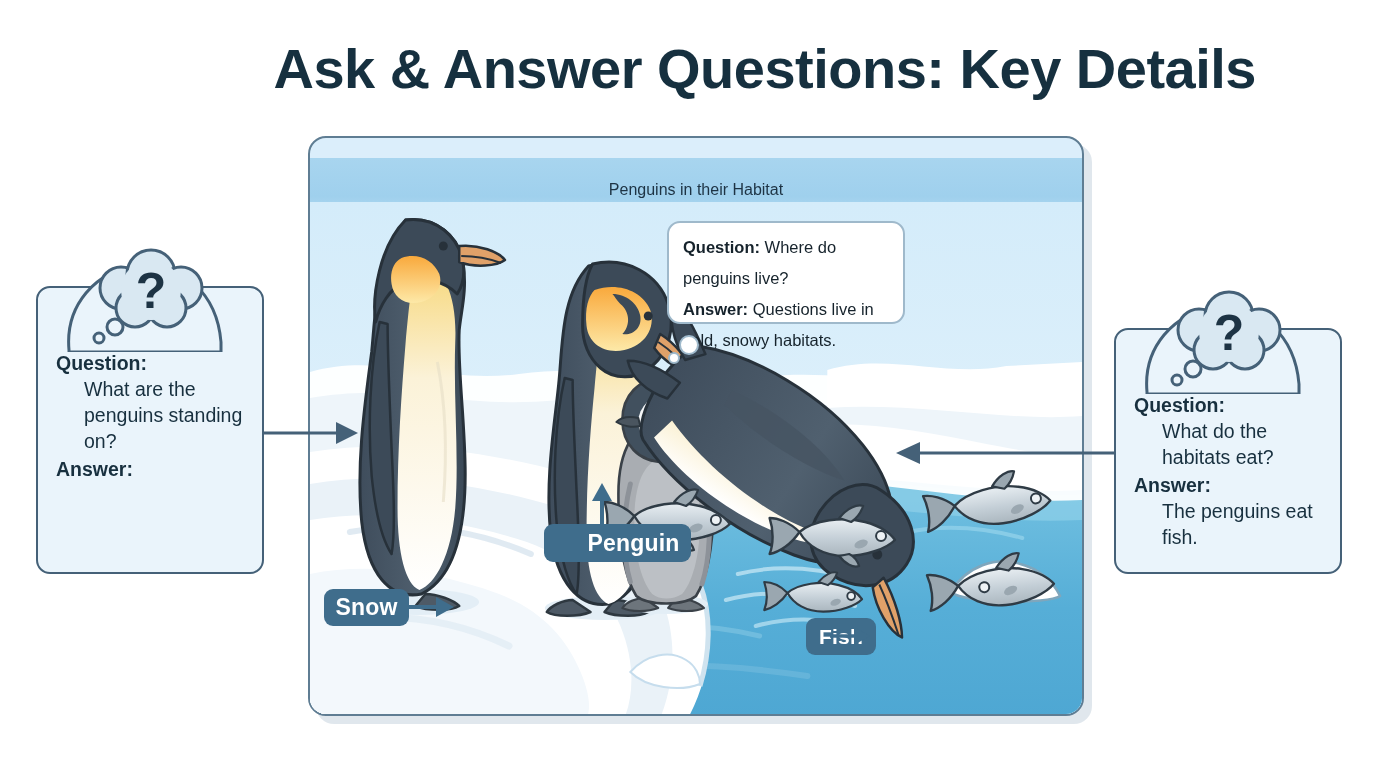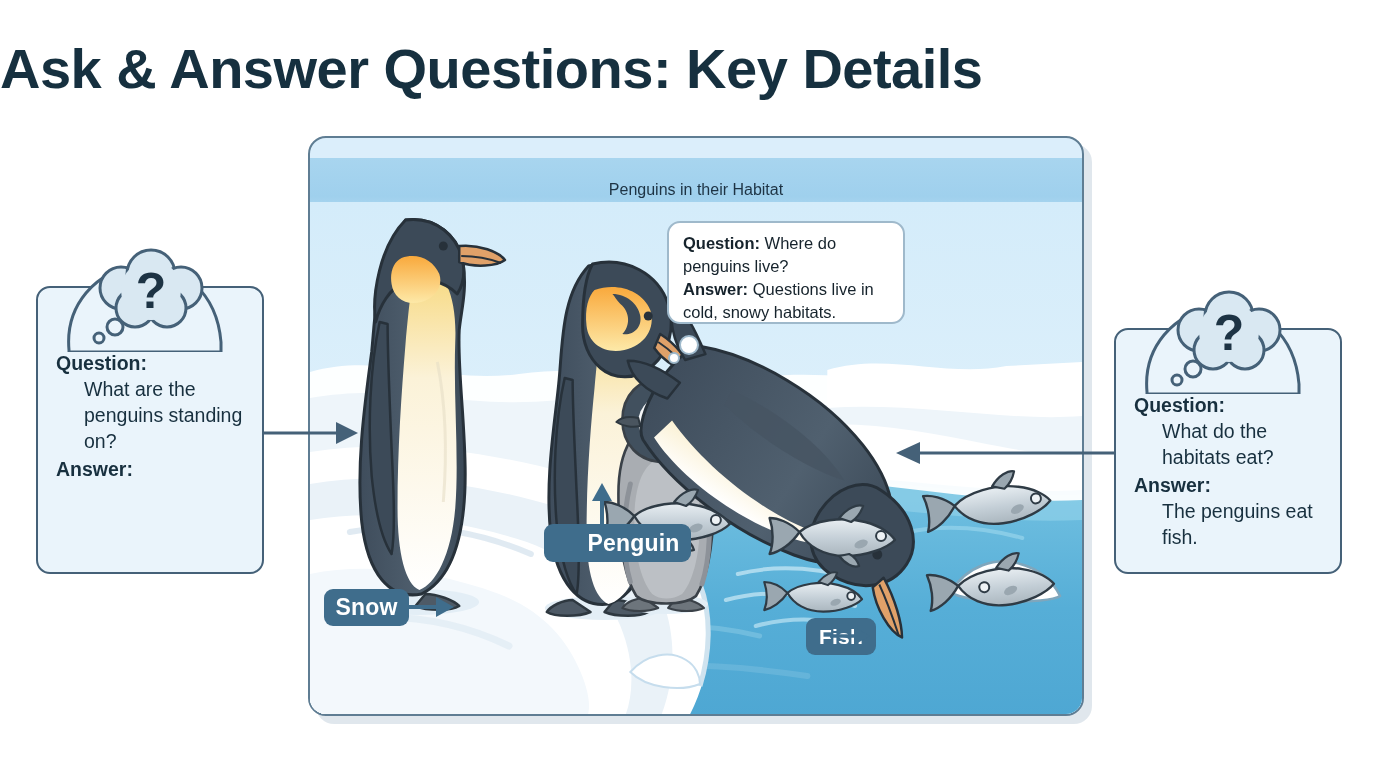--- a/index.html
+++ b/index.html
@@ -15,21 +15,21 @@
     font-family: "Liberation Sans", sans-serif;
     color: #1d3344;
   }
 
   
   #page-title {
     position: absolute;
     top: 36px;
     left: 0;
     width: 1256px;
-    text-align: left;
+    text-align: right;
     font-size: 56px;
     font-weight: bold;
     letter-spacing: -0.5px;
     color: #16303f;
   }
 
   
   #scene-panel {
     position: absolute;
     left: 308px;
@@ -134,21 +134,21 @@
     left: 667px;
     top: 221px;
     width: 238px;
     height: 103px;
     background: #ffffff;
     border: 2px solid #9fb9cb;
     border-radius: 13px;
     box-sizing: border-box;
     padding: 9px 10px 0 14px;
     font-size: 16.5px;
-    line-height: 23px;
+    line-height: 31px;
     color: #16232c;
   }
   #inner-callout b { font-weight: bold; }
   .tail-dot {
     position: absolute;
     border-radius: 50%;
     background: #ffffff;
     border: 2px solid #9fb9cb;
     box-sizing: border-box;
   }

